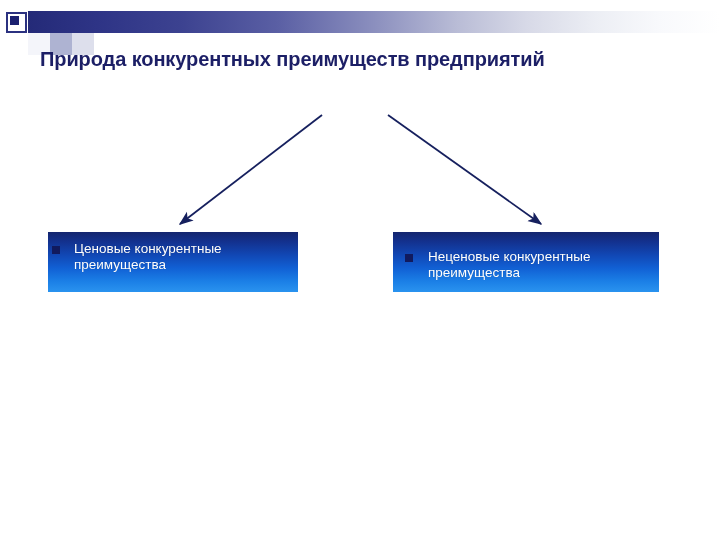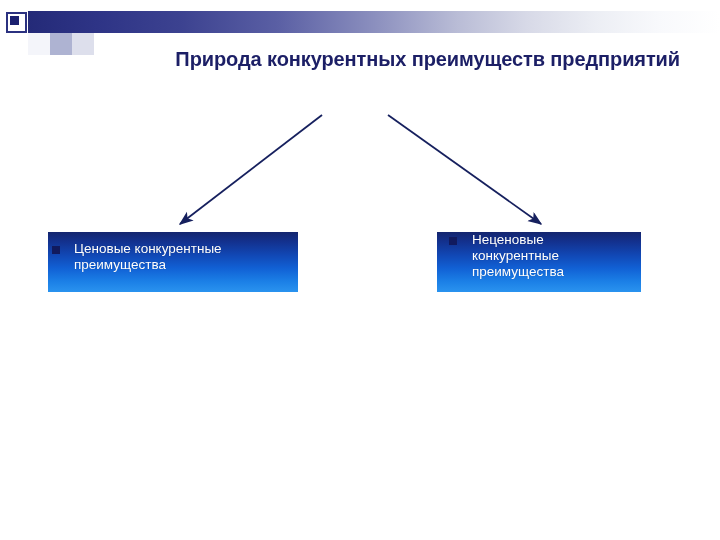--- a/index.html
+++ b/index.html
@@ -74,21 +74,21 @@
     left: 28px; top: 33px; width: 22px; height: 22px;
     background: #f4f5fa;
   }
 
   
   .slide-title {
     position: absolute;
     left: 40px;
     top: 46px;
     width: 640px;
-    text-align: right;
+    text-align: left;
     color: #1c1f66;
     font-size: 20px;
     font-weight: bold;
     line-height: 26px;
     letter-spacing: -0.1px;
   }
 
   
   .arrows {
     position: absolute;
@@ -117,24 +117,23 @@
   .box-left {
     left: 48px;
     top: 232px;
     width: 250px;
     height: 60px;
     padding: 9px 8px 0 4px;
   }
   .box-right {
     left: 393px;
     top: 232px;
-    width: 204px;
+    width: 266px;
     height: 60px;
-    padding: 0 8px 0 12px;
-    margin-left: 44px;
+    padding: 17px 8px 0 12px;
   }
 
   .bullet {
     flex: 0 0 auto;
     width: 8px;
     height: 8px;
     background: #111a5e;
     margin-top: 5px;
     margin-right: 14px;
   }

